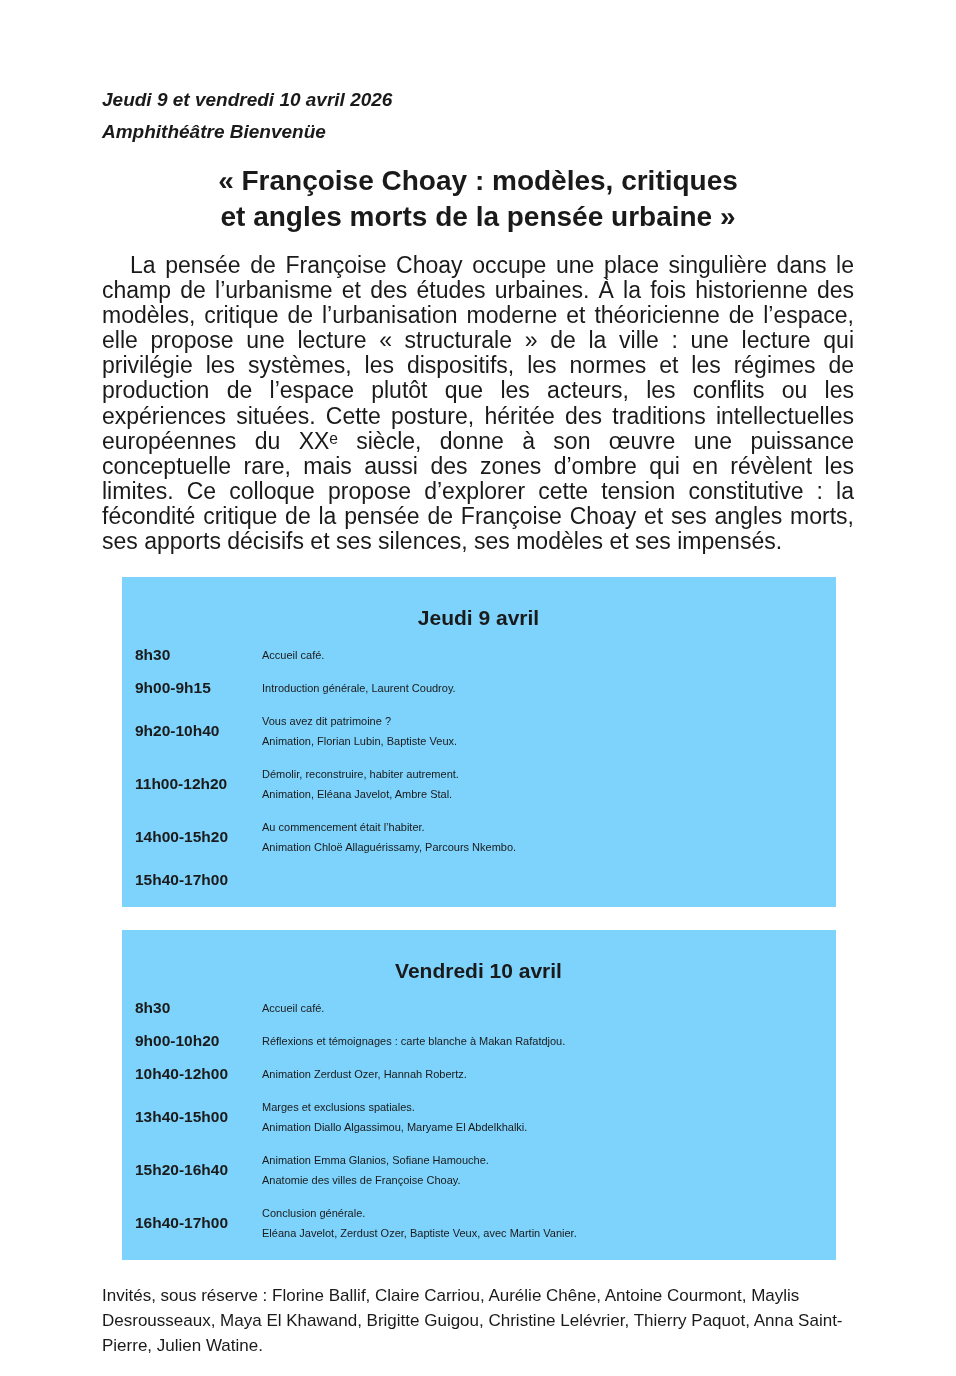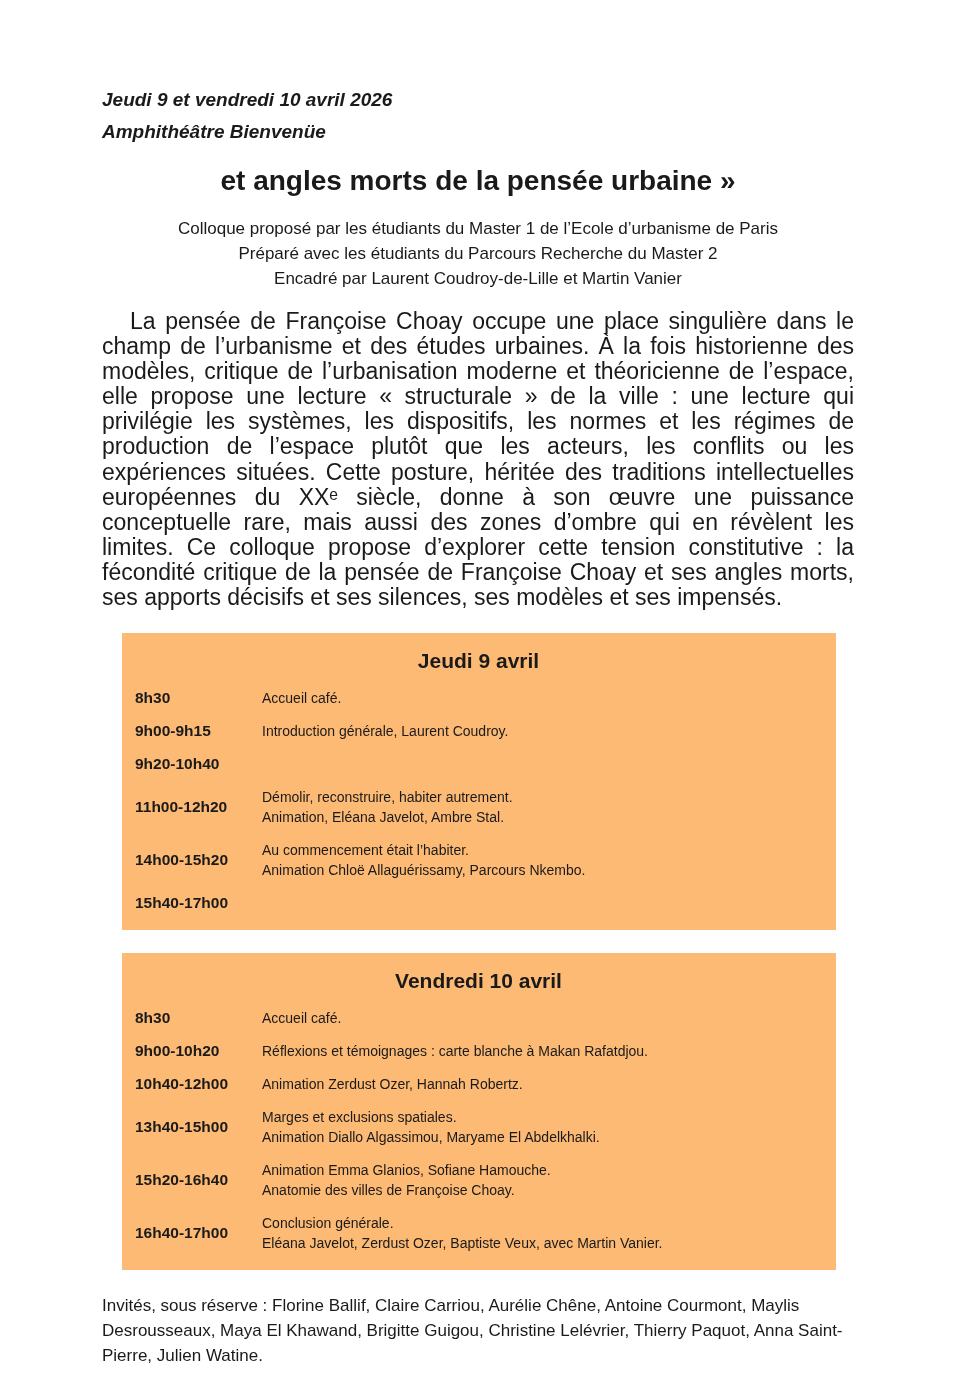--- a/index.html
+++ b/index.html
@@ -45,23 +45,23 @@
   
   .intro {
     margin-top: 18px;
     font-size: 23px;
     line-height: 25.1px;
     text-align: justify;
     text-indent: 28px;
   }
   
   .day-block {
-    background: #fdba74;
+    background: #7dd3fc;
     margin: 23px 18px 0 20px;
-    padding: 15px 14px 4px 13px;
+    padding: 28px 14px 4px 13px;
   }
   .day-title {
     text-align: center;
     font-size: 21px;
     font-weight: bold;
     line-height: 26px;
     margin-bottom: 14px;
   }
   .schedule-row {
     display: flex;
@@ -72,47 +72,43 @@
     flex: 0 0 127px;
     font-size: 15.5px;
     font-weight: bold;
     line-height: 20px;
     align-self: center;
   }
   .desc {
     flex: 1 1 auto;
   }
   .desc-line {
-    font-size: 14px;
+    font-size: 11px;
     line-height: 20px;
   }
   
   .invitees {
     margin-top: 23px;
     font-size: 17px;
     line-height: 25px;
   }
 </style>
 </head>
 <body>
 
 <div class="page">
 
   <div class="date-line">Jeudi 9 et vendredi 10 avril 2026</div>
   <div class="venue-line">Amphithéâtre Bienvenüe</div>
 
   <div class="main-title">
+    <div>« Françoise Choay : modèles, critiques</div>
     <div>et angles morts de la pensée urbaine »</div>
   </div>
 
-  <div class="subtitle-block">
-    <div class="subtitle-line">Colloque proposé par les étudiants du Master 1 de l’Ecole d’urbanisme de Paris</div>
-    <div class="subtitle-line">Préparé avec les étudiants du Parcours Recherche du Master 2</div>
-    <div class="subtitle-line">Encadré par Laurent Coudroy-de-Lille et Martin Vanier</div>
-  </div>
 
   <p class="intro">La pensée de Françoise Choay occupe une place singulière dans le champ de l’urbanisme et des études urbaines. À la fois historienne des modèles, critique de l’urbanisation moderne et théoricienne de l’espace, elle propose une lecture « structurale » de la ville : une lecture qui privilégie les systèmes, les dispositifs, les normes et les régimes de production de l’espace plutôt que les acteurs, les conflits ou les expériences situées. Cette posture, héritée des traditions intellectuelles européennes du XXᵉ siècle, donne à son œuvre une puissance conceptuelle rare, mais aussi des zones d’ombre qui en révèlent les limites. Ce colloque propose d’explorer cette tension constitutive : la fécondité critique de la pensée de Françoise Choay et ses angles morts, ses apports décisifs et ses silences, ses modèles et ses impensés.</p>
 
   <div id="days">
   <section class="day-block">
     <div class="day-title">Jeudi 9 avril</div>
     <div class="rows">
   <div class="schedule-row">
     <div class="time">8h30</div>
     <div class="desc">
@@ -122,20 +118,24 @@
 
   <div class="schedule-row">
     <div class="time">9h00-9h15</div>
     <div class="desc">
               <div class="desc-line">Introduction générale, Laurent Coudroy.</div>
             </div>
   </div>
 
   <div class="schedule-row">
     <div class="time">9h20-10h40</div>
+    <div class="desc">
+              <div class="desc-line">Vous avez dit patrimoine ?</div>
+              <div class="desc-line">Animation, Florian Lubin, Baptiste Veux.</div>
+            </div>
   </div>
 
   <div class="schedule-row">
     <div class="time">11h00-12h20</div>
     <div class="desc">
               <div class="desc-line">Démolir, reconstruire, habiter autrement.</div>
               <div class="desc-line">Animation, Eléana Javelot, Ambre Stal.</div>
             </div>
   </div>
 

